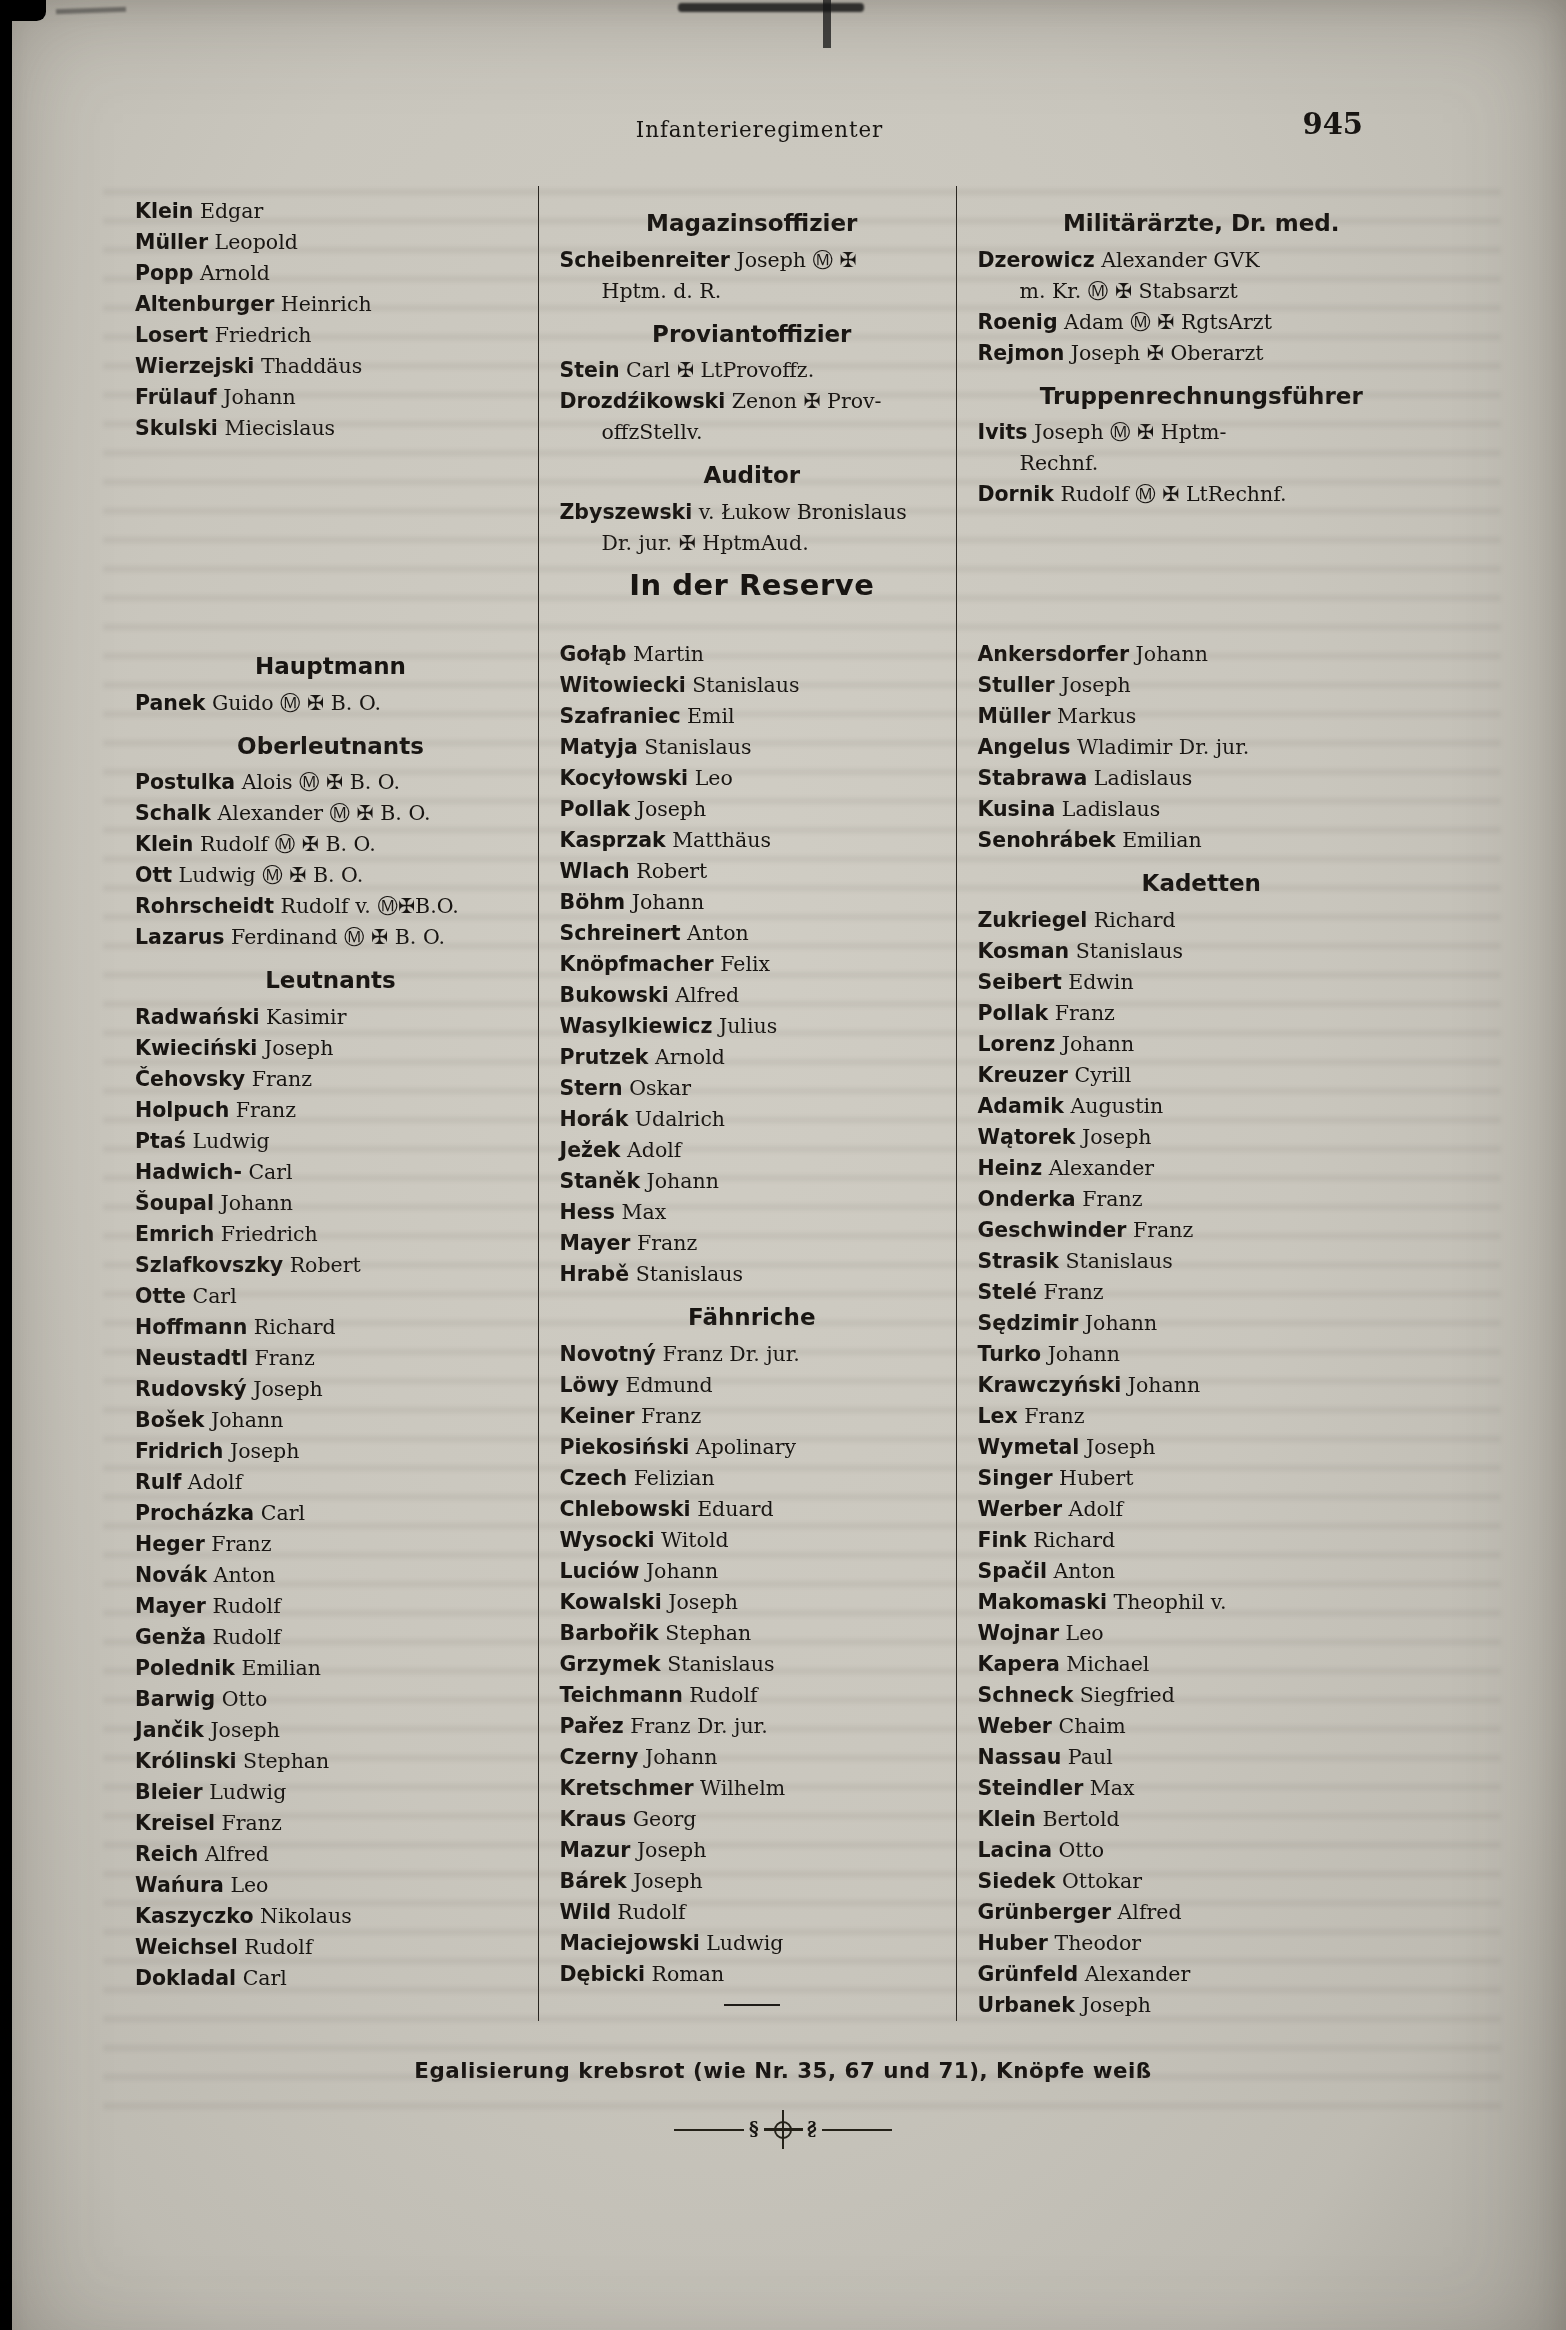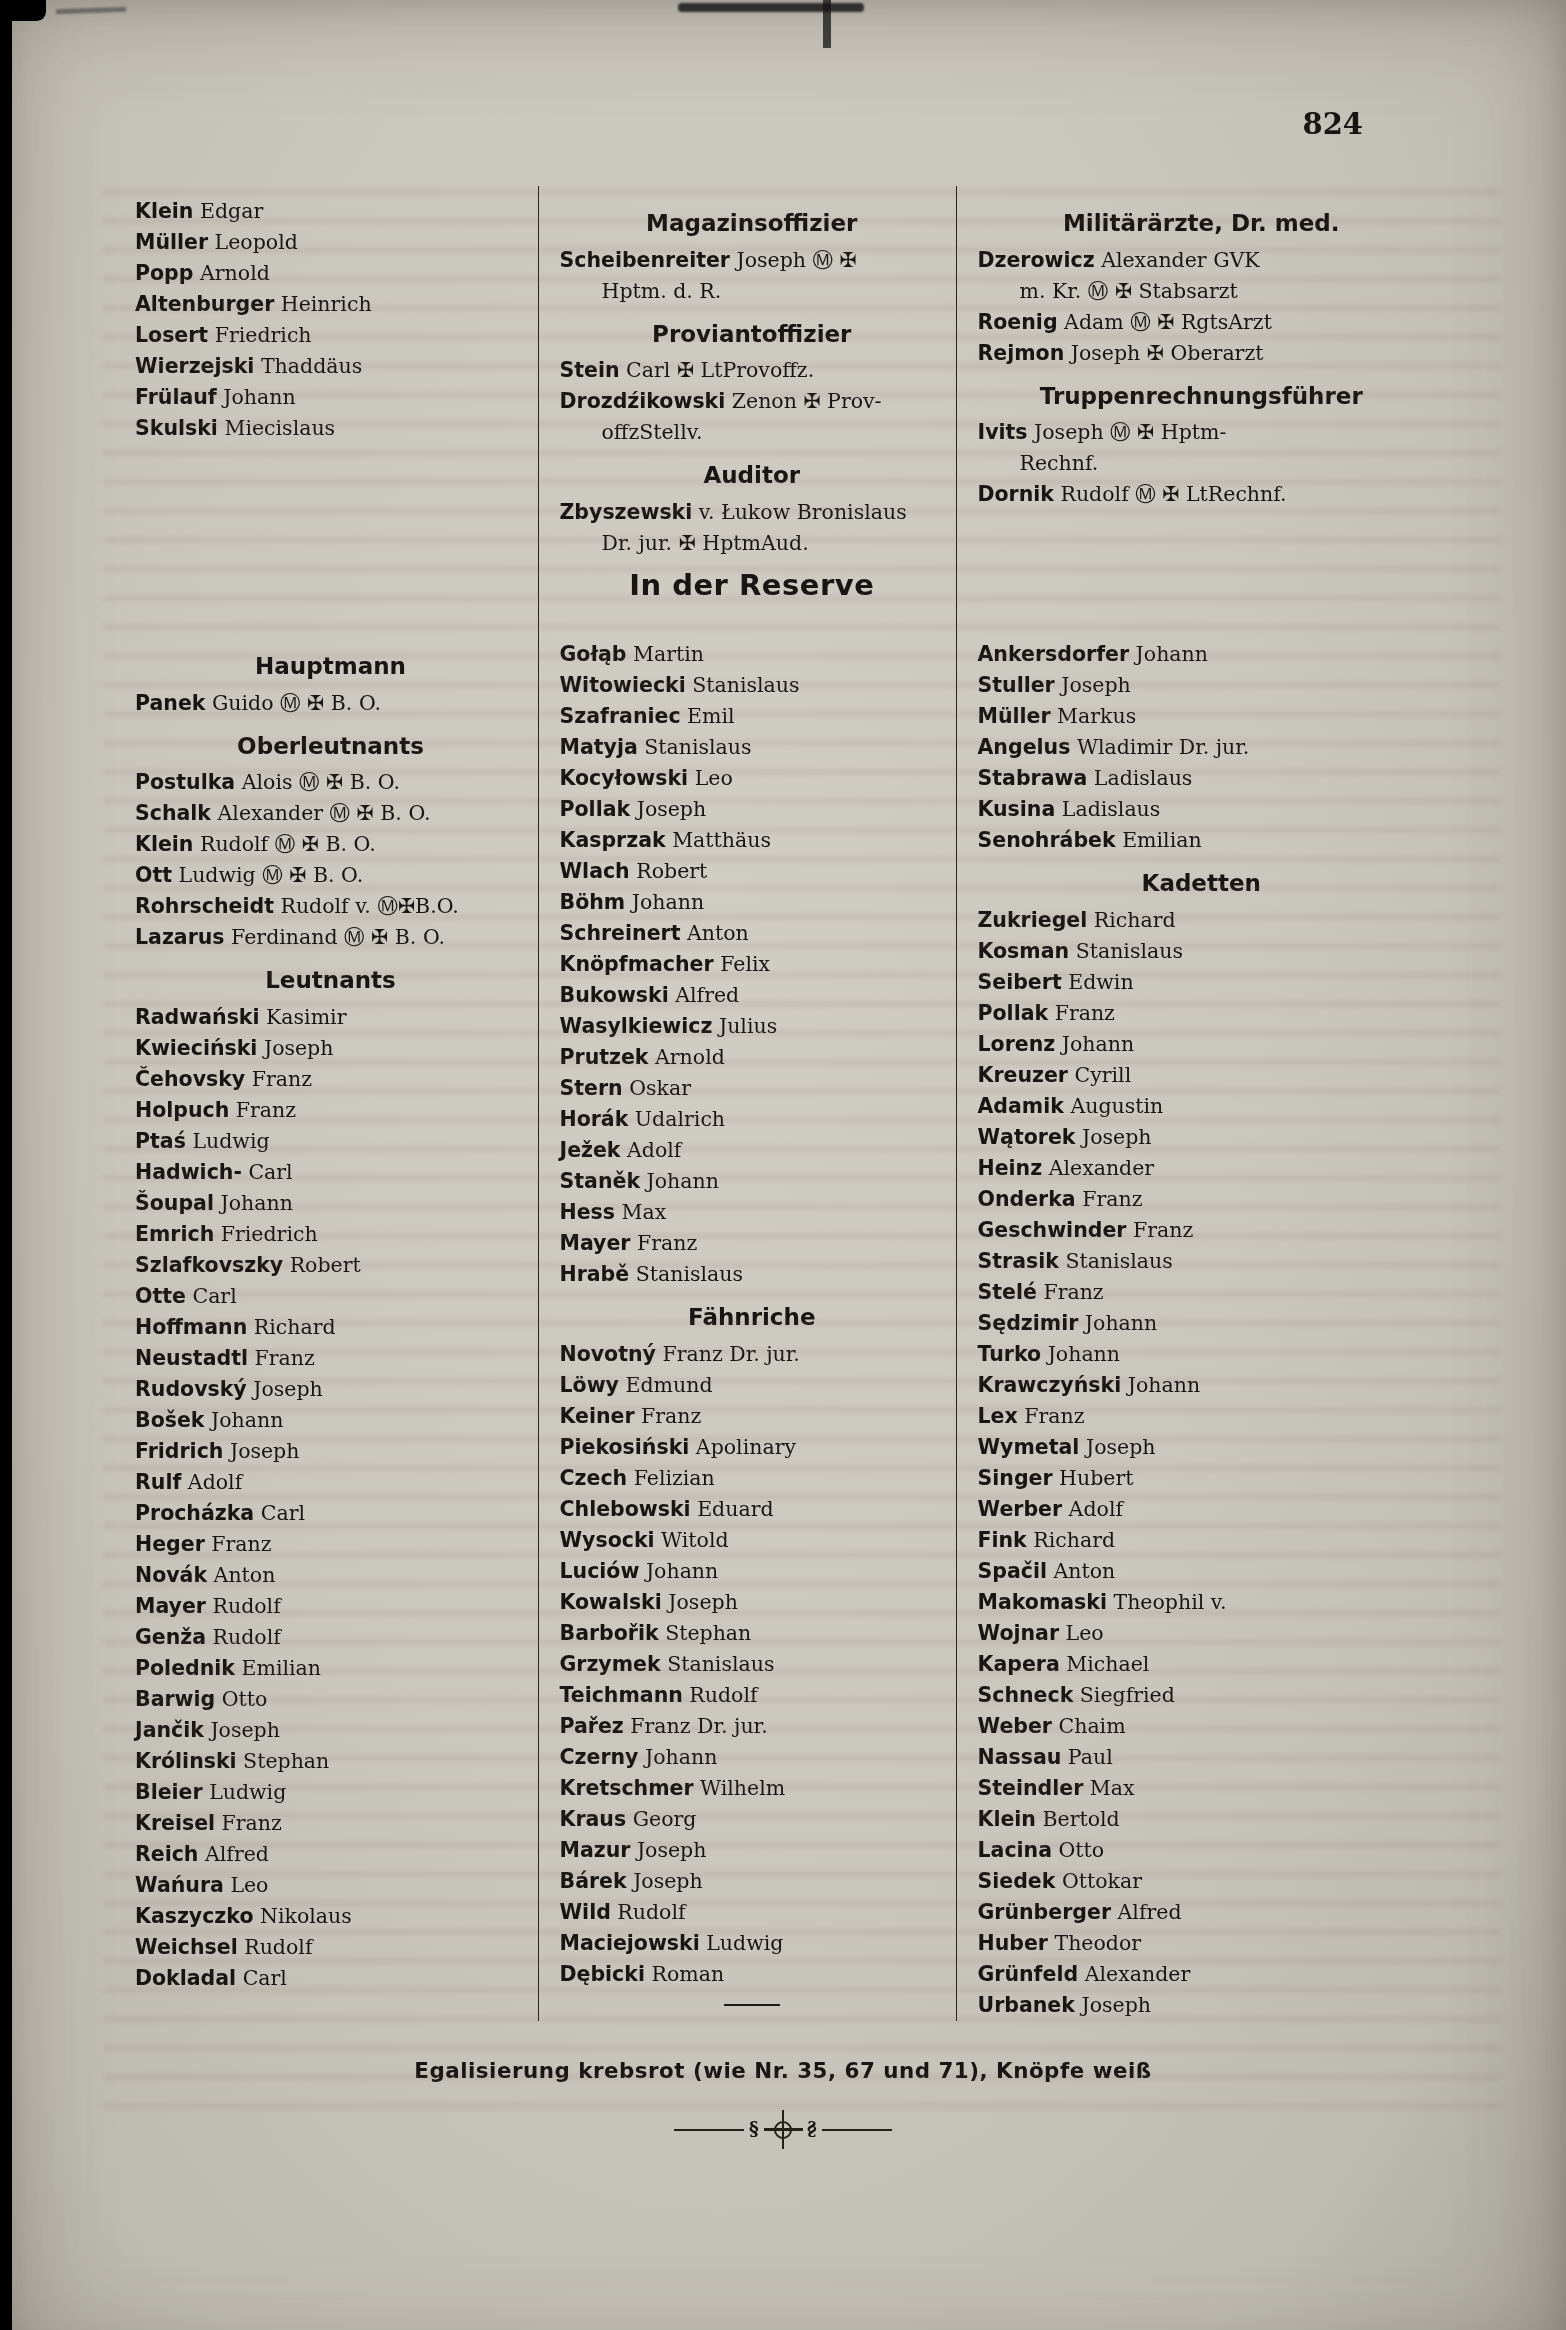--- a/index.html
+++ b/index.html
@@ -50,21 +50,22 @@
 <body>
 
 <div class="page">
   <div class="edge-left"></div>
   <div class="blob-tl"></div>
   <div class="smudge-tl2"></div>
   <div class="smudge-top"></div>
   <div class="tick-top"></div>
   <div class="bleed"></div>
 
-  <div class="page-number">824</div>
+  <div class="running-head">Infanterieregimenter</div>
+  <div class="page-number">945</div>
 
   <section class="grid top-grid">
     <div class="col c1">
         <div>
           <div class="entry"><span class="surname">Klein</span><span class="rest"> Edgar</span></div>
           <div class="entry"><span class="surname">Müller</span><span class="rest"> Leopold</span></div>
           <div class="entry"><span class="surname">Popp</span><span class="rest"> Arnold</span></div>
           <div class="entry"><span class="surname">Altenburger</span><span class="rest"> Heinrich</span></div>
           <div class="entry"><span class="surname">Losert</span><span class="rest"> Friedrich</span></div>
           <div class="entry"><span class="surname">Wierzejski</span><span class="rest"> Thaddäus</span></div>

